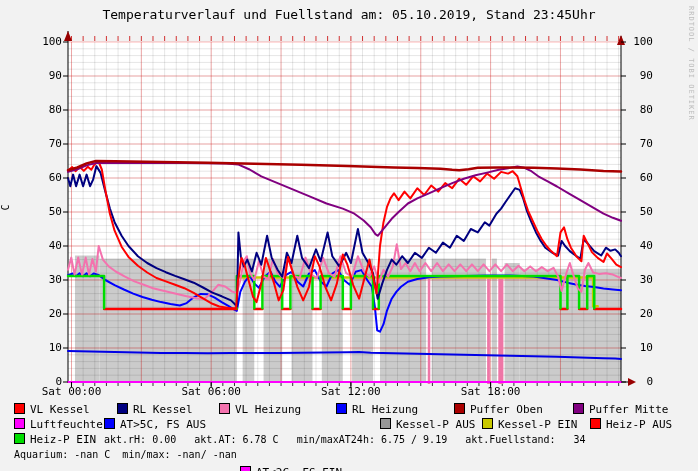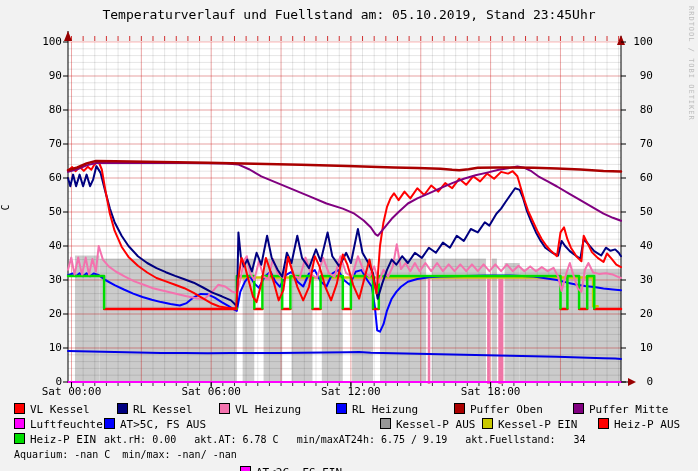--- a/index.html
+++ b/index.html
@@ -342,16 +342,16 @@
       <span class="leg-item" style="left: 117px; top: 403px;"><span class="sw" style="background: rgb(0, 0, 128);"></span><span>RL Kessel</span></span>
       <span class="leg-item" style="left: 219px; top: 403px;"><span class="sw" style="background: rgb(244, 114, 174);"></span><span>VL Heizung</span></span>
       <span class="leg-item" style="left: 336px; top: 403px;"><span class="sw" style="background: rgb(0, 0, 255);"></span><span>RL Heizung</span></span>
       <span class="leg-item" style="left: 446px; top: 403px; margin-left: 8px;"><span class="sw" style="background: rgb(170, 0, 0);"></span><span>Puffer Oben</span></span>
       <span class="leg-item" style="left: 573px; top: 403px;"><span class="sw" style="background: rgb(128, 0, 128);"></span><span>Puffer Mitte</span></span>
       <span class="leg-item" style="left: 14px; top: 418px;"><span class="sw" style="background: rgb(255, 0, 255);"></span><span>Luftfeuchte</span></span>
       <span class="leg-item" style="left: 104px; top: 418px;"><span class="sw" style="background: rgb(0, 0, 255);"></span><span>AT&gt;5C, FS AUS</span></span>
       <span class="leg-item" style="left: 240px; top: 418px; margin-top: 48px;"><span class="sw" style="background: rgb(255, 0, 255);"></span><span>AT&lt;2C, FS EIN</span></span>
       <span class="leg-item" style="left: 380px; top: 418px;"><span class="sw" style="background: rgb(150, 150, 150);"></span><span>Kessel-P AUS</span></span>
       <span class="leg-item" style="left: 482px; top: 418px;"><span class="sw" style="background: rgb(201, 201, 0);"></span><span>Kessel-P EIN</span></span>
-      <span class="leg-item" style="left: 590px; top: 418px; margin-left: 8px;"><span class="sw" style="background: rgb(255, 0, 0);"></span><span>Heiz-P AUS</span></span>
+      <span class="leg-item" style="left: 590px; top: 418px;"><span class="sw" style="background: rgb(255, 0, 0);"></span><span>Heiz-P AUS</span></span>
       <span class="leg-item" style="left: 14px; top: 433px;"><span class="sw" style="background: rgb(0, 221, 0);"></span><span>Heiz-P EIN</span></span>
     </div>
 </div>
 
 </body></html>

